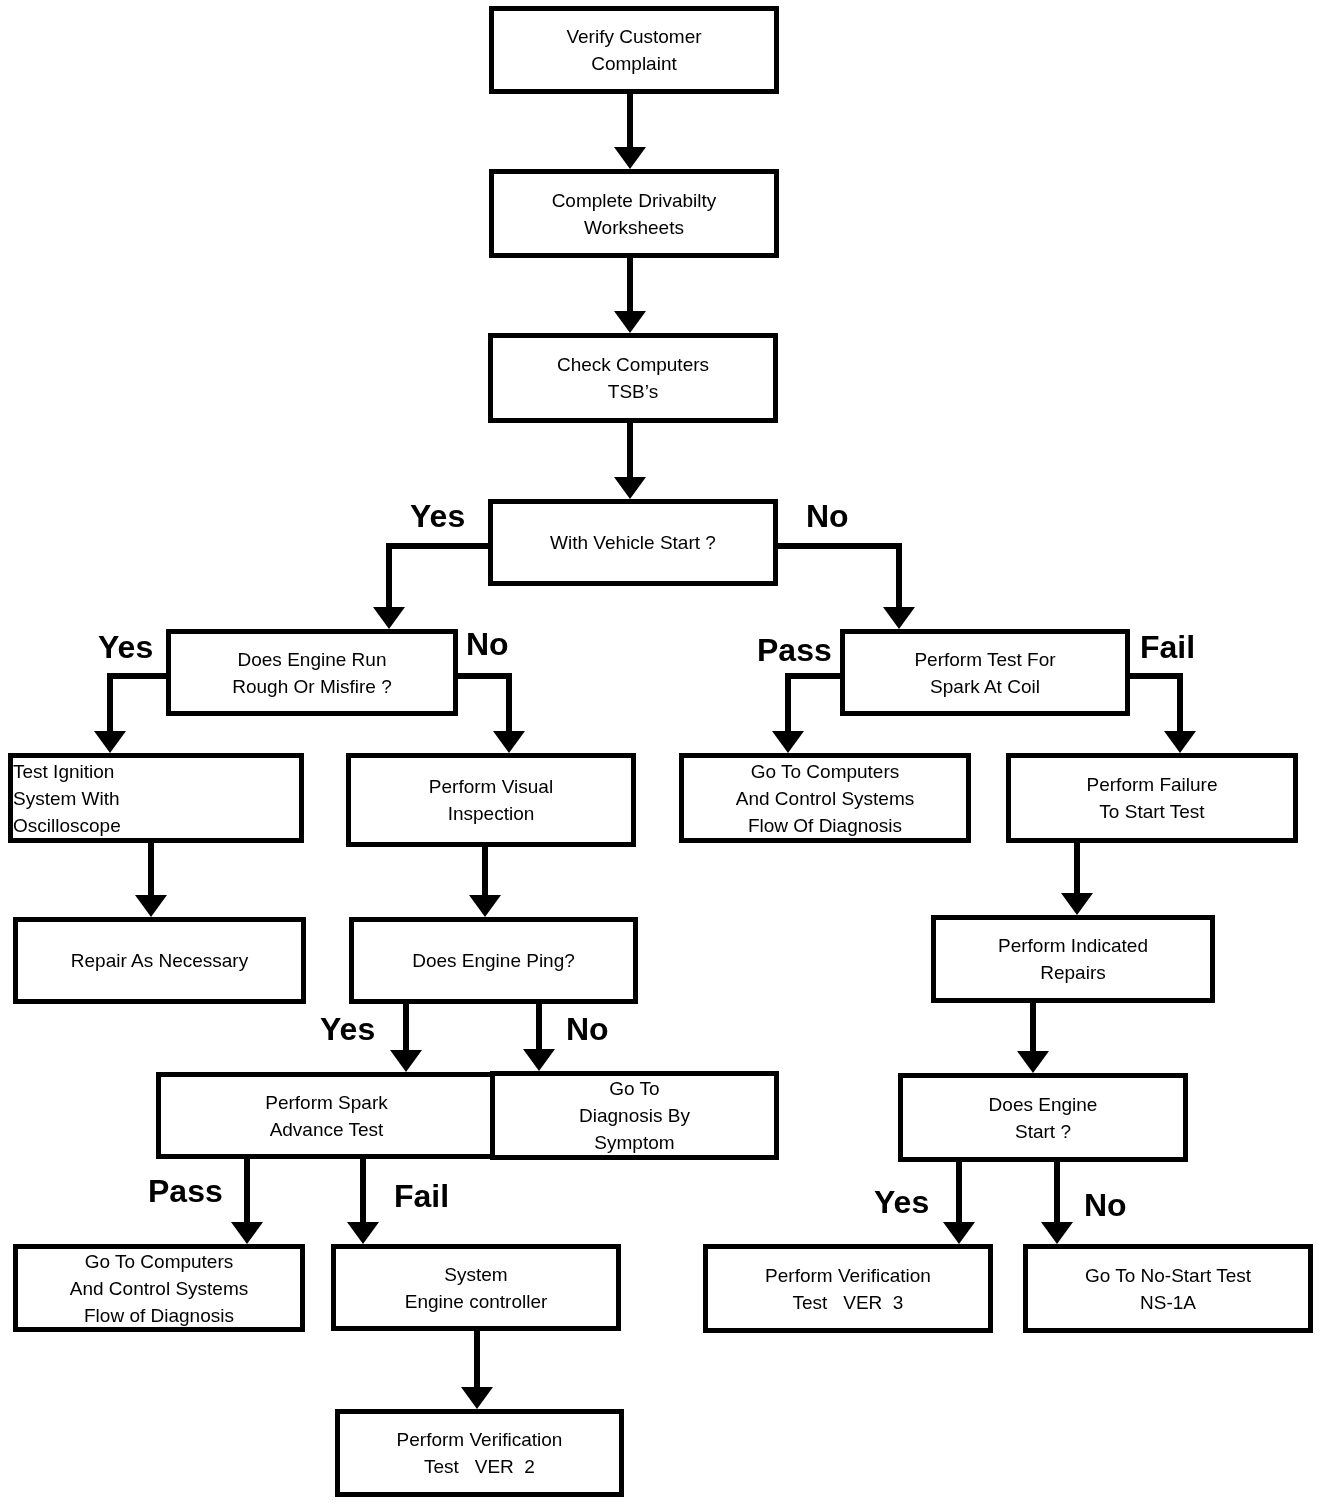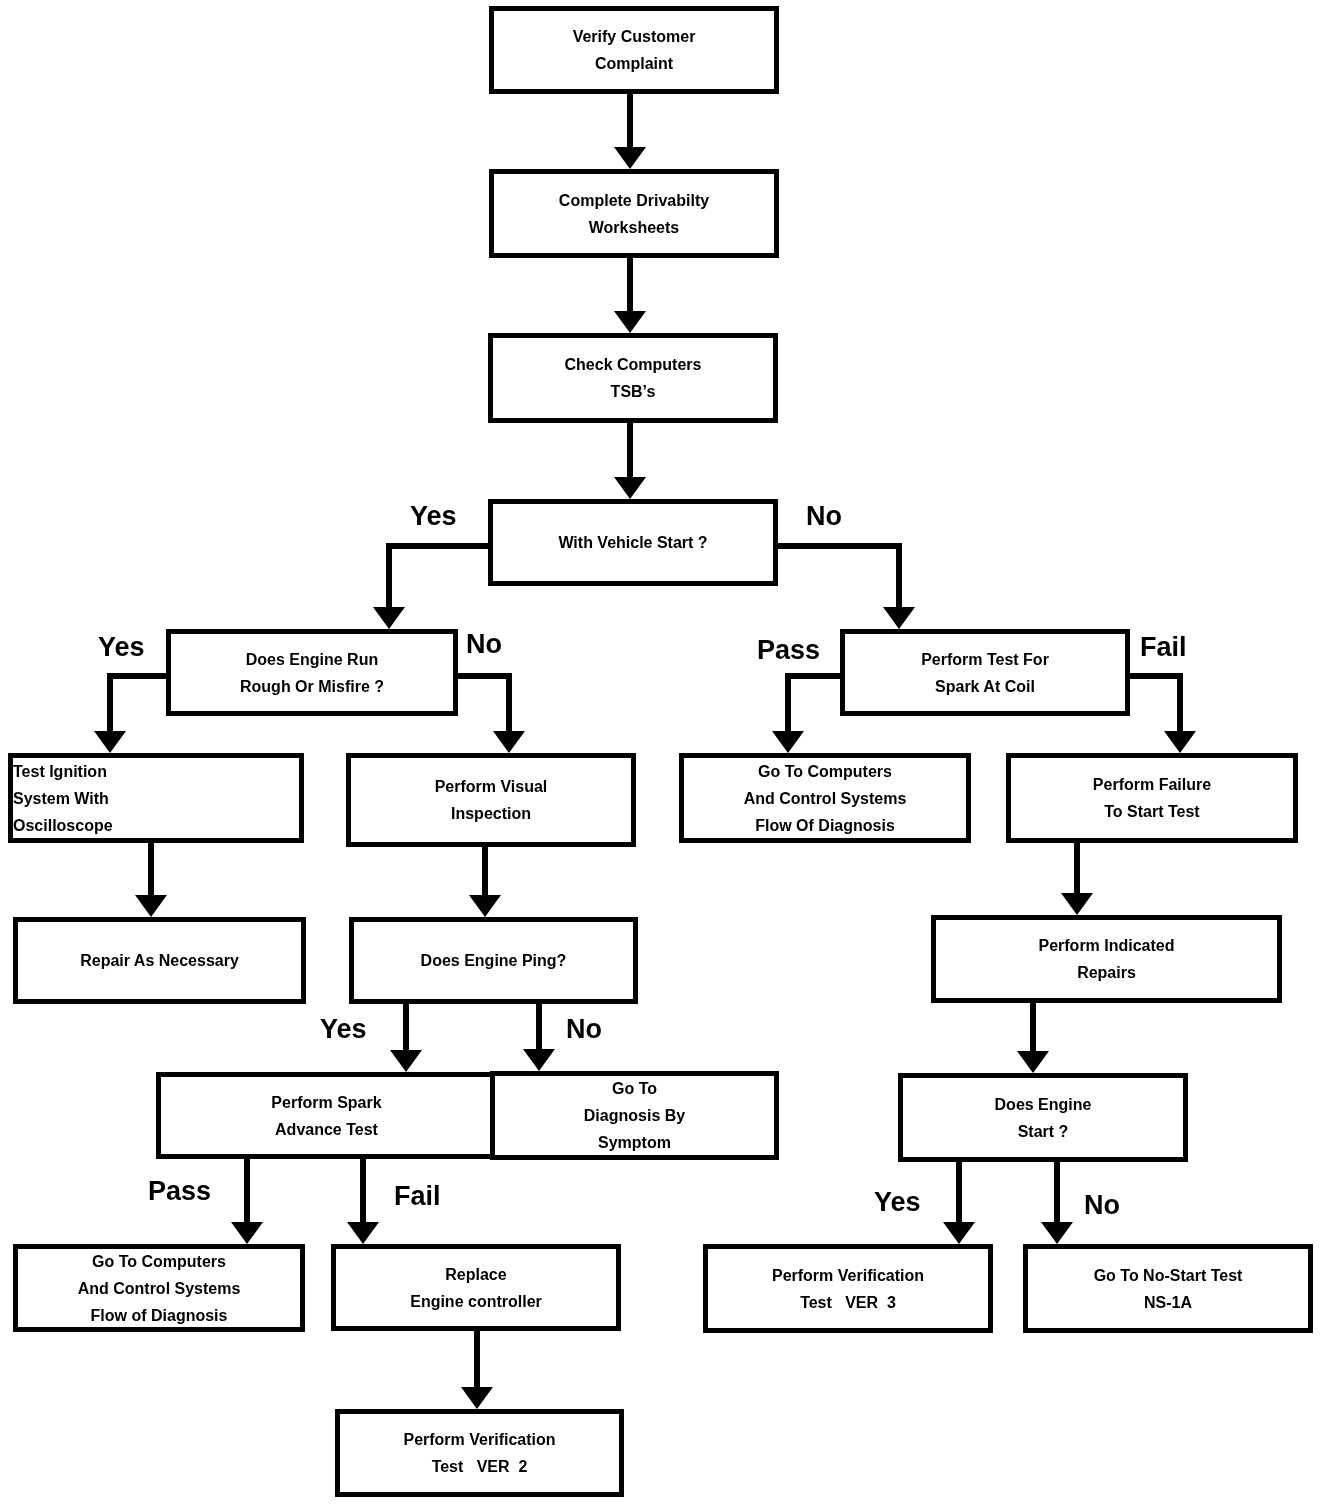--- a/index.html
+++ b/index.html
@@ -1,28 +1,28 @@
 <!DOCTYPE html>
 <html><head>
 <meta charset="utf-8">
 <style>
   html,body { margin:0; padding:0; background:#fff; }
   #canvas { position:relative; width:1328px; height:1504px; background:#ffffff;
             font-family:"Liberation Sans", sans-serif; color:#000; overflow:hidden; }
   .node { position:absolute; box-sizing:border-box; border:5px solid #000; background:#fff;
           display:flex; align-items:center; justify-content:center; text-align:center;
-          font-weight:bold; font-size:16px; line-height:27px; white-space:pre-wrap; }
+          font-weight:normal; font-size:19px; line-height:27px; white-space:pre-wrap; }
   .node.align-left { justify-content:flex-start; text-align:left; padding-left:0; }
   .vline, .hline { position:absolute; background:#000; }
   .vline { width:6px; }
   .hline { height:6px; }
   .ah { position:absolute; width:0; height:0;
         border-left:16px solid transparent; border-right:16px solid transparent;
         border-top:22px solid #000; }
-  .elabel { position:absolute; font-weight:bold; font-size:27px; line-height:26px; }
+  .elabel { position:absolute; font-weight:bold; font-size:32px; line-height:26px; }
 </style>
 </head>
 <body>
 
 <div id="canvas">
 
   <div class="node" style="left:489px;top:6px;width:290px;height:88px">Verify Customer
 Complaint</div>
   <div class="node" style="left:489px;top:169px;width:290px;height:89px">Complete Drivabilty
 Worksheets</div>
@@ -38,33 +38,33 @@
 Oscilloscope</div>
   <div class="node" style="left:346px;top:753px;width:290px;height:94px">Perform Visual
 Inspection</div>
   <div class="node" style="left:679px;top:753px;width:292px;height:90px">Go To Computers
 And Control Systems
 Flow Of Diagnosis</div>
   <div class="node" style="left:1006px;top:753px;width:292px;height:90px">Perform Failure
 To Start Test</div>
   <div class="node" style="left:13px;top:917px;width:293px;height:87px">Repair As Necessary</div>
   <div class="node" style="left:349px;top:917px;width:289px;height:87px">Does Engine Ping?</div>
-  <div class="node" style="left:931px;top:915px;width:351px;height:88px">Perform Indicated
+  <div class="node" style="left:931px;top:915px;width:284px;height:88px">Perform Indicated
 Repairs</div>
   <div class="node" style="left:156px;top:1072px;width:341px;height:87px">Perform Spark
 Advance Test</div>
   <div class="node" style="left:490px;top:1071px;width:289px;height:89px">Go To
 Diagnosis By
 Symptom</div>
   <div class="node" style="left:898px;top:1073px;width:290px;height:89px">Does Engine
 Start ?</div>
   <div class="node" style="left:13px;top:1244px;width:292px;height:88px">Go To Computers
 And Control Systems
 Flow of Diagnosis</div>
-  <div class="node" style="left:331px;top:1244px;width:290px;height:87px">Replace
+  <div class="node" style="left:331px;top:1244px;width:290px;height:87px">System
 Engine controller</div>
   <div class="node" style="left:703px;top:1244px;width:290px;height:89px">Perform Verification
 Test   VER  3</div>
   <div class="node" style="left:1023px;top:1244px;width:290px;height:89px">Go To No-Start Test
 NS-1A</div>
   <div class="node" style="left:335px;top:1409px;width:289px;height:88px">Perform Verification
 Test   VER  2</div>
 
   <div>
     <div class="vline" style="left:627px;top:93px;height:56px"></div>

